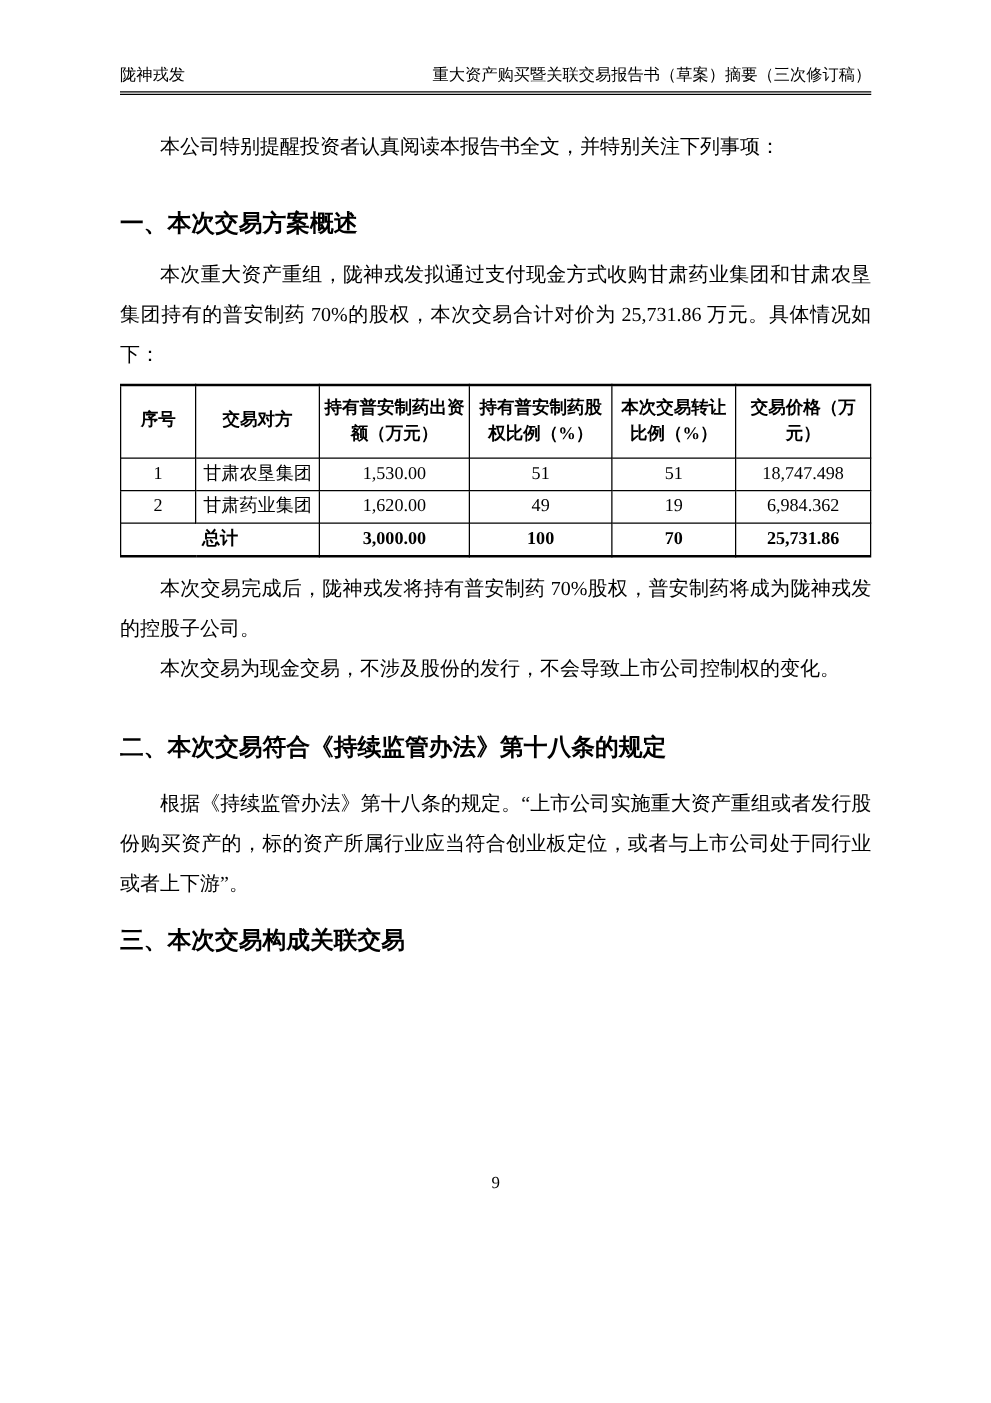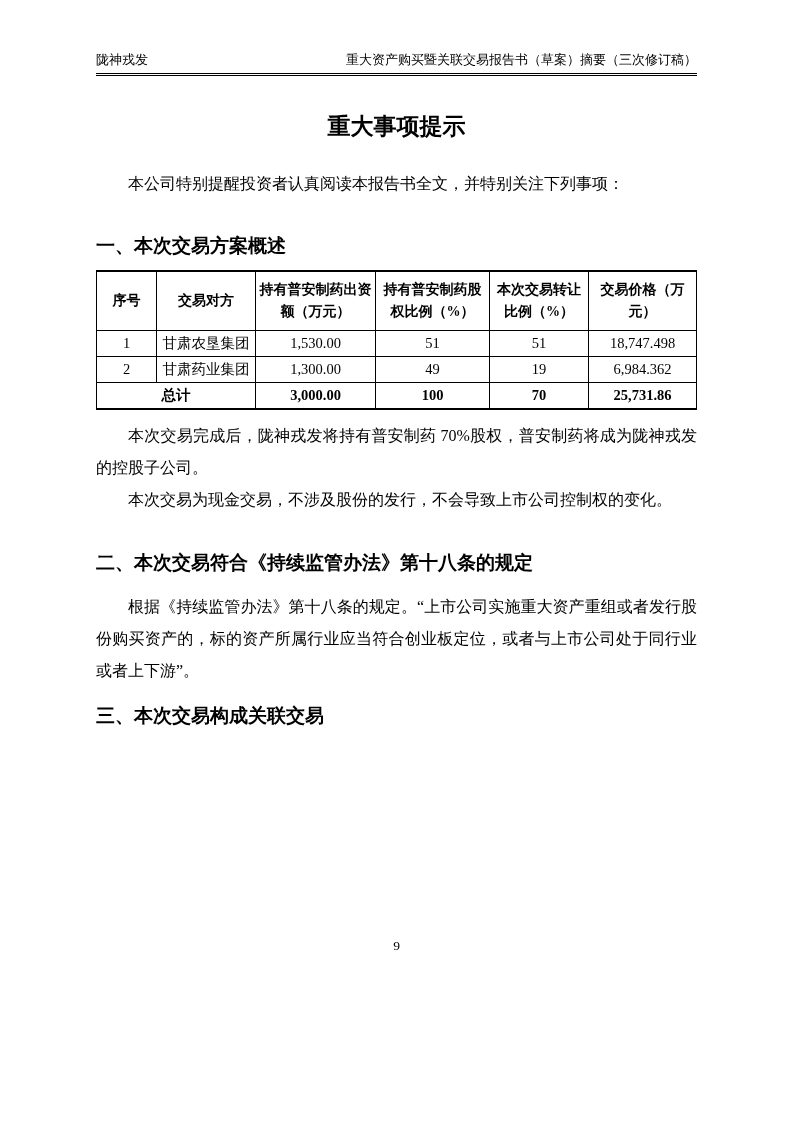--- a/index.html
+++ b/index.html
@@ -111,26 +111,26 @@
 </head>
 <body>
 
 <div class="page">
 
   <div class="running-header">
     <span>陇神戎发</span>
     <span>重大资产购买暨关联交易报告书（草案）摘要（三次修订稿）</span>
   </div>
 
-  <h1 class="doc-main-title">重大事项提示</h1>
 
   <p class="para intro-para">本公司特别提醒投资者认真阅读本报告书全文，并特别关注下列事项：</p>
 
   <h2 class="sec-heading first">一、本次交易方案概述</h2>
 
+  <p class="para after-h">本次重大资产重组，陇神戎发拟通过支付现金方式收购甘肃药业集团和甘肃农垦集团持有的普安制药 70%的股权，本次交易合计对价为 25,731.86 万元。具体情况如下：</p>
 
   <table class="deal-table">
     <colgroup>
       <col class="col-seq">
         <col class="col-party">
         <col class="col-contrib">
       <col class="col-equity">
         <col class="col-transfer">
         <col class="col-price">
     </colgroup>
@@ -149,21 +149,21 @@
         <td>1</td>
         <td>甘肃农垦集团</td>
         <td>1,530.00</td>
         <td>51</td>
         <td>51</td>
         <td>18,747.498</td>
       </tr>
       <tr>
         <td>2</td>
         <td>甘肃药业集团</td>
-        <td>1,300.00</td>
+        <td>1,620.00</td>
         <td>49</td>
         <td>19</td>
         <td>6,984.362</td>
       </tr>
       <tr class="total-row">
         <td colspan="2">总计</td>
         <td>3,000.00</td>
         <td>100</td>
         <td>70</td>
         <td>25,731.86</td>

